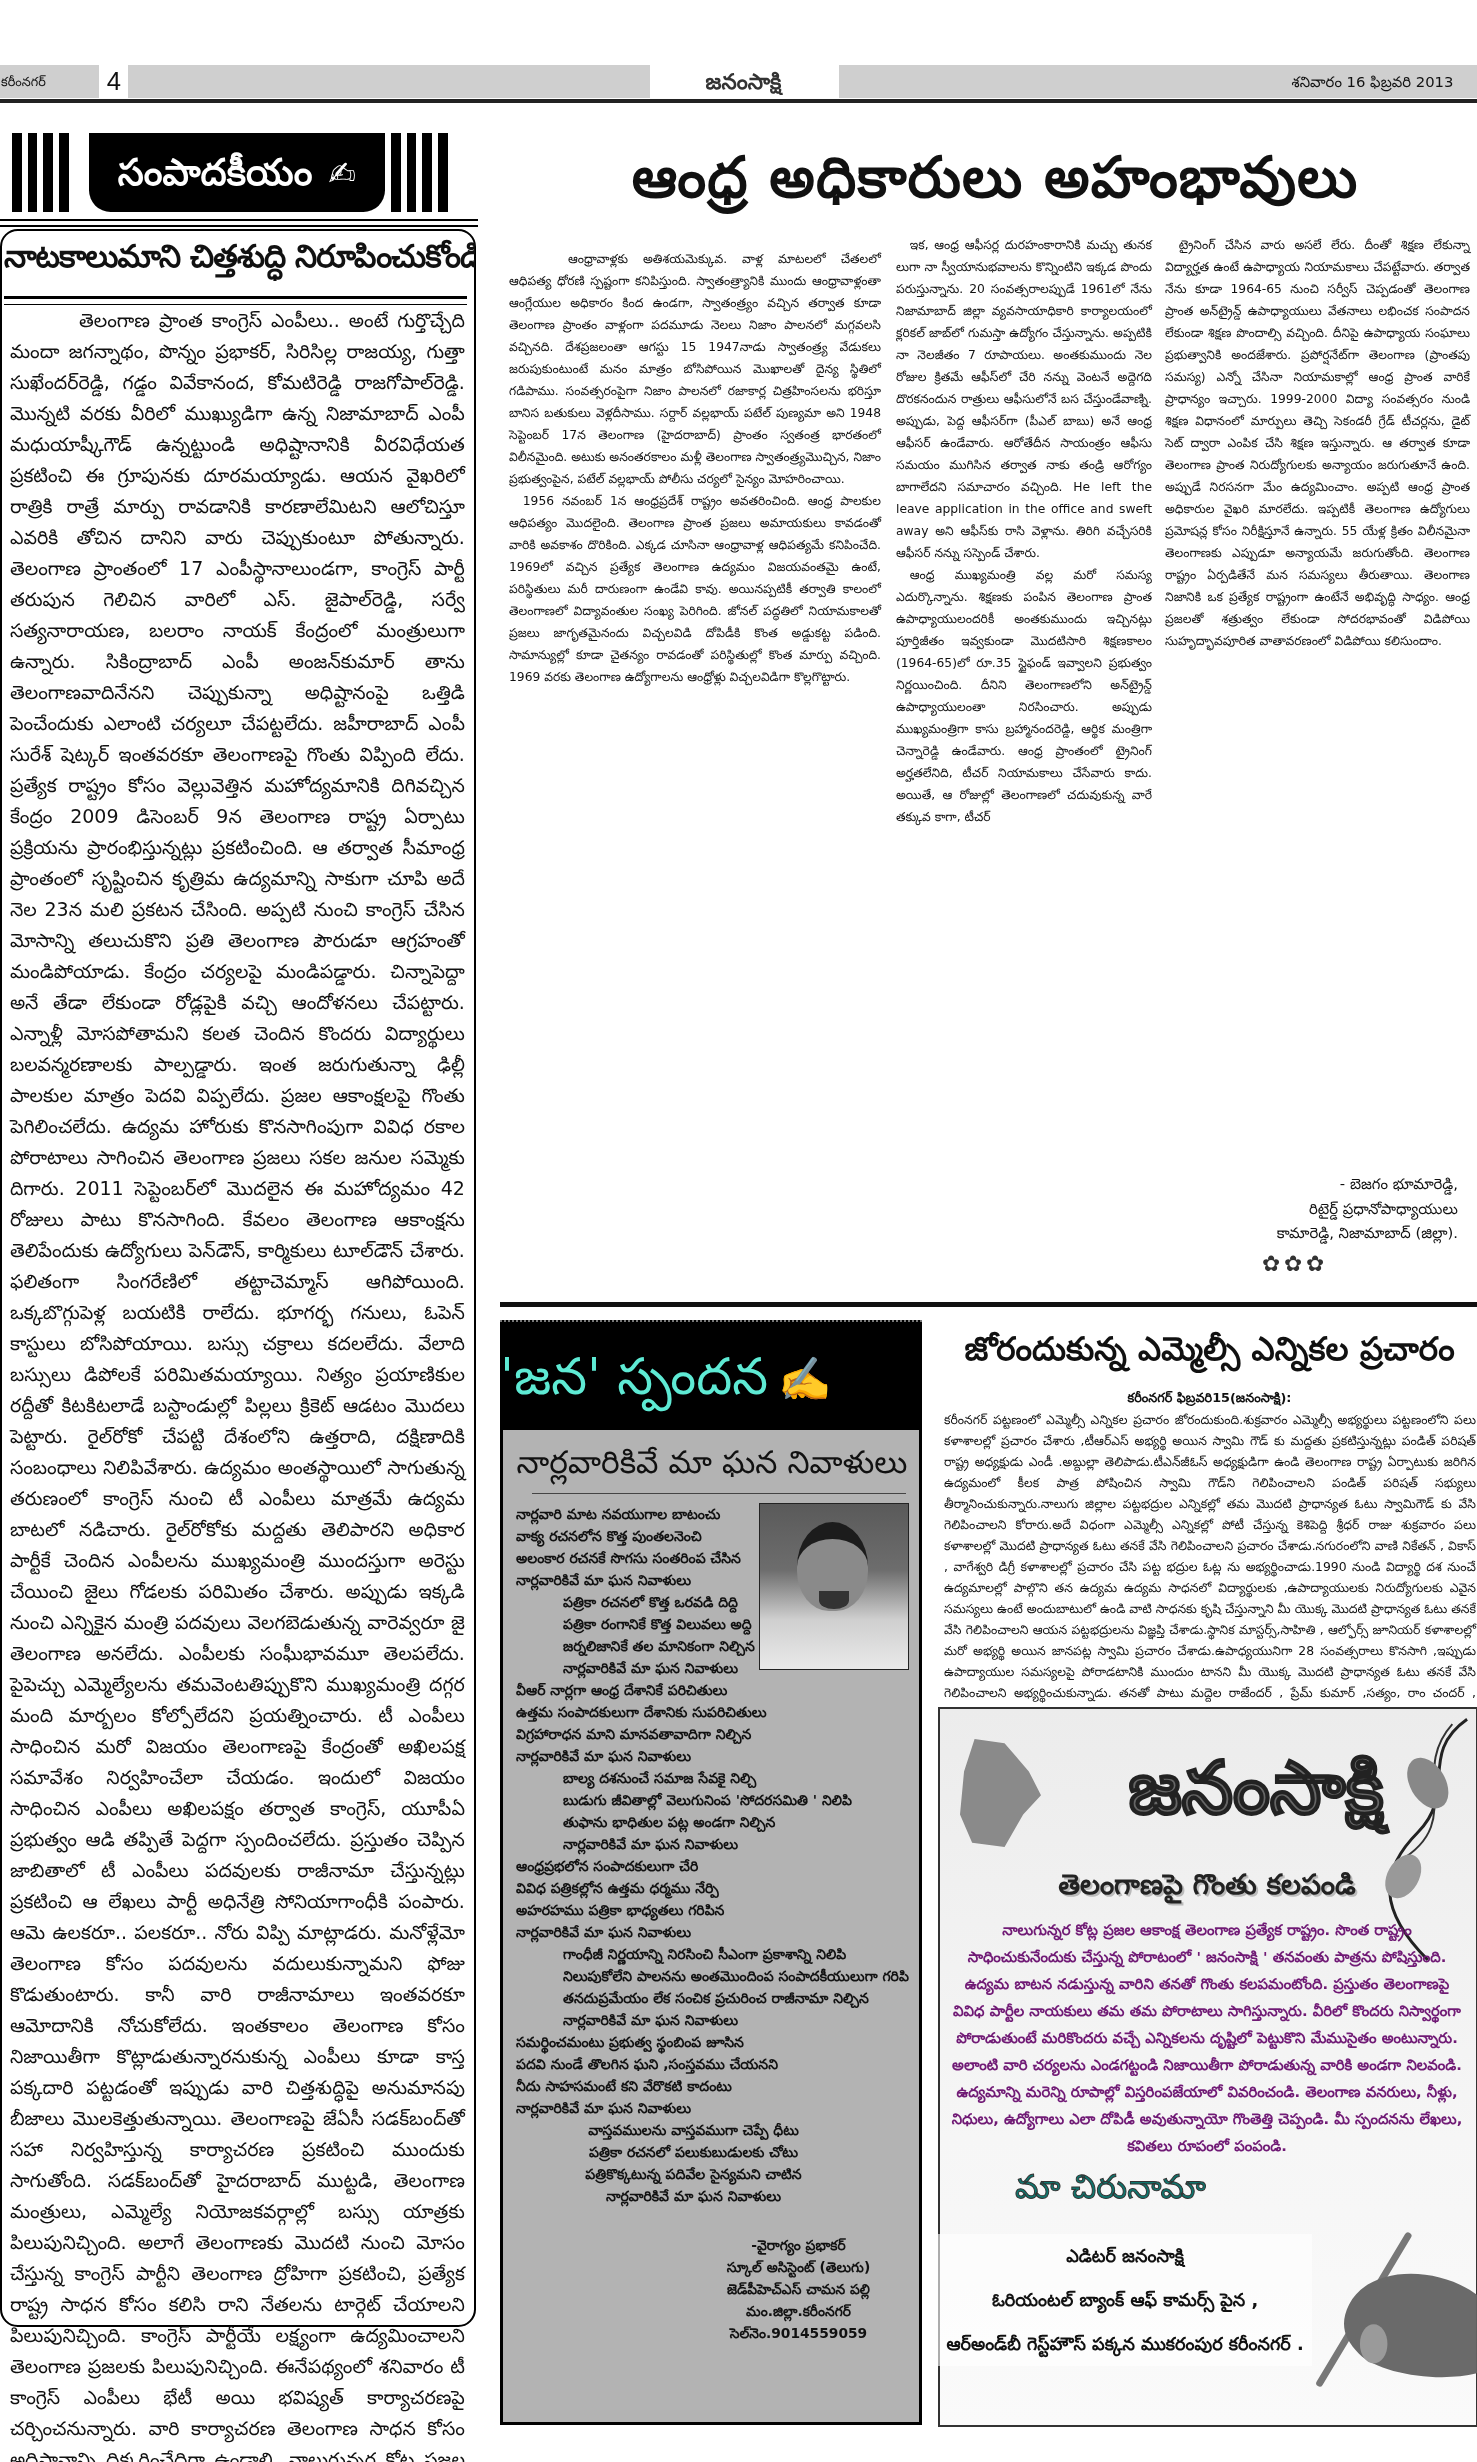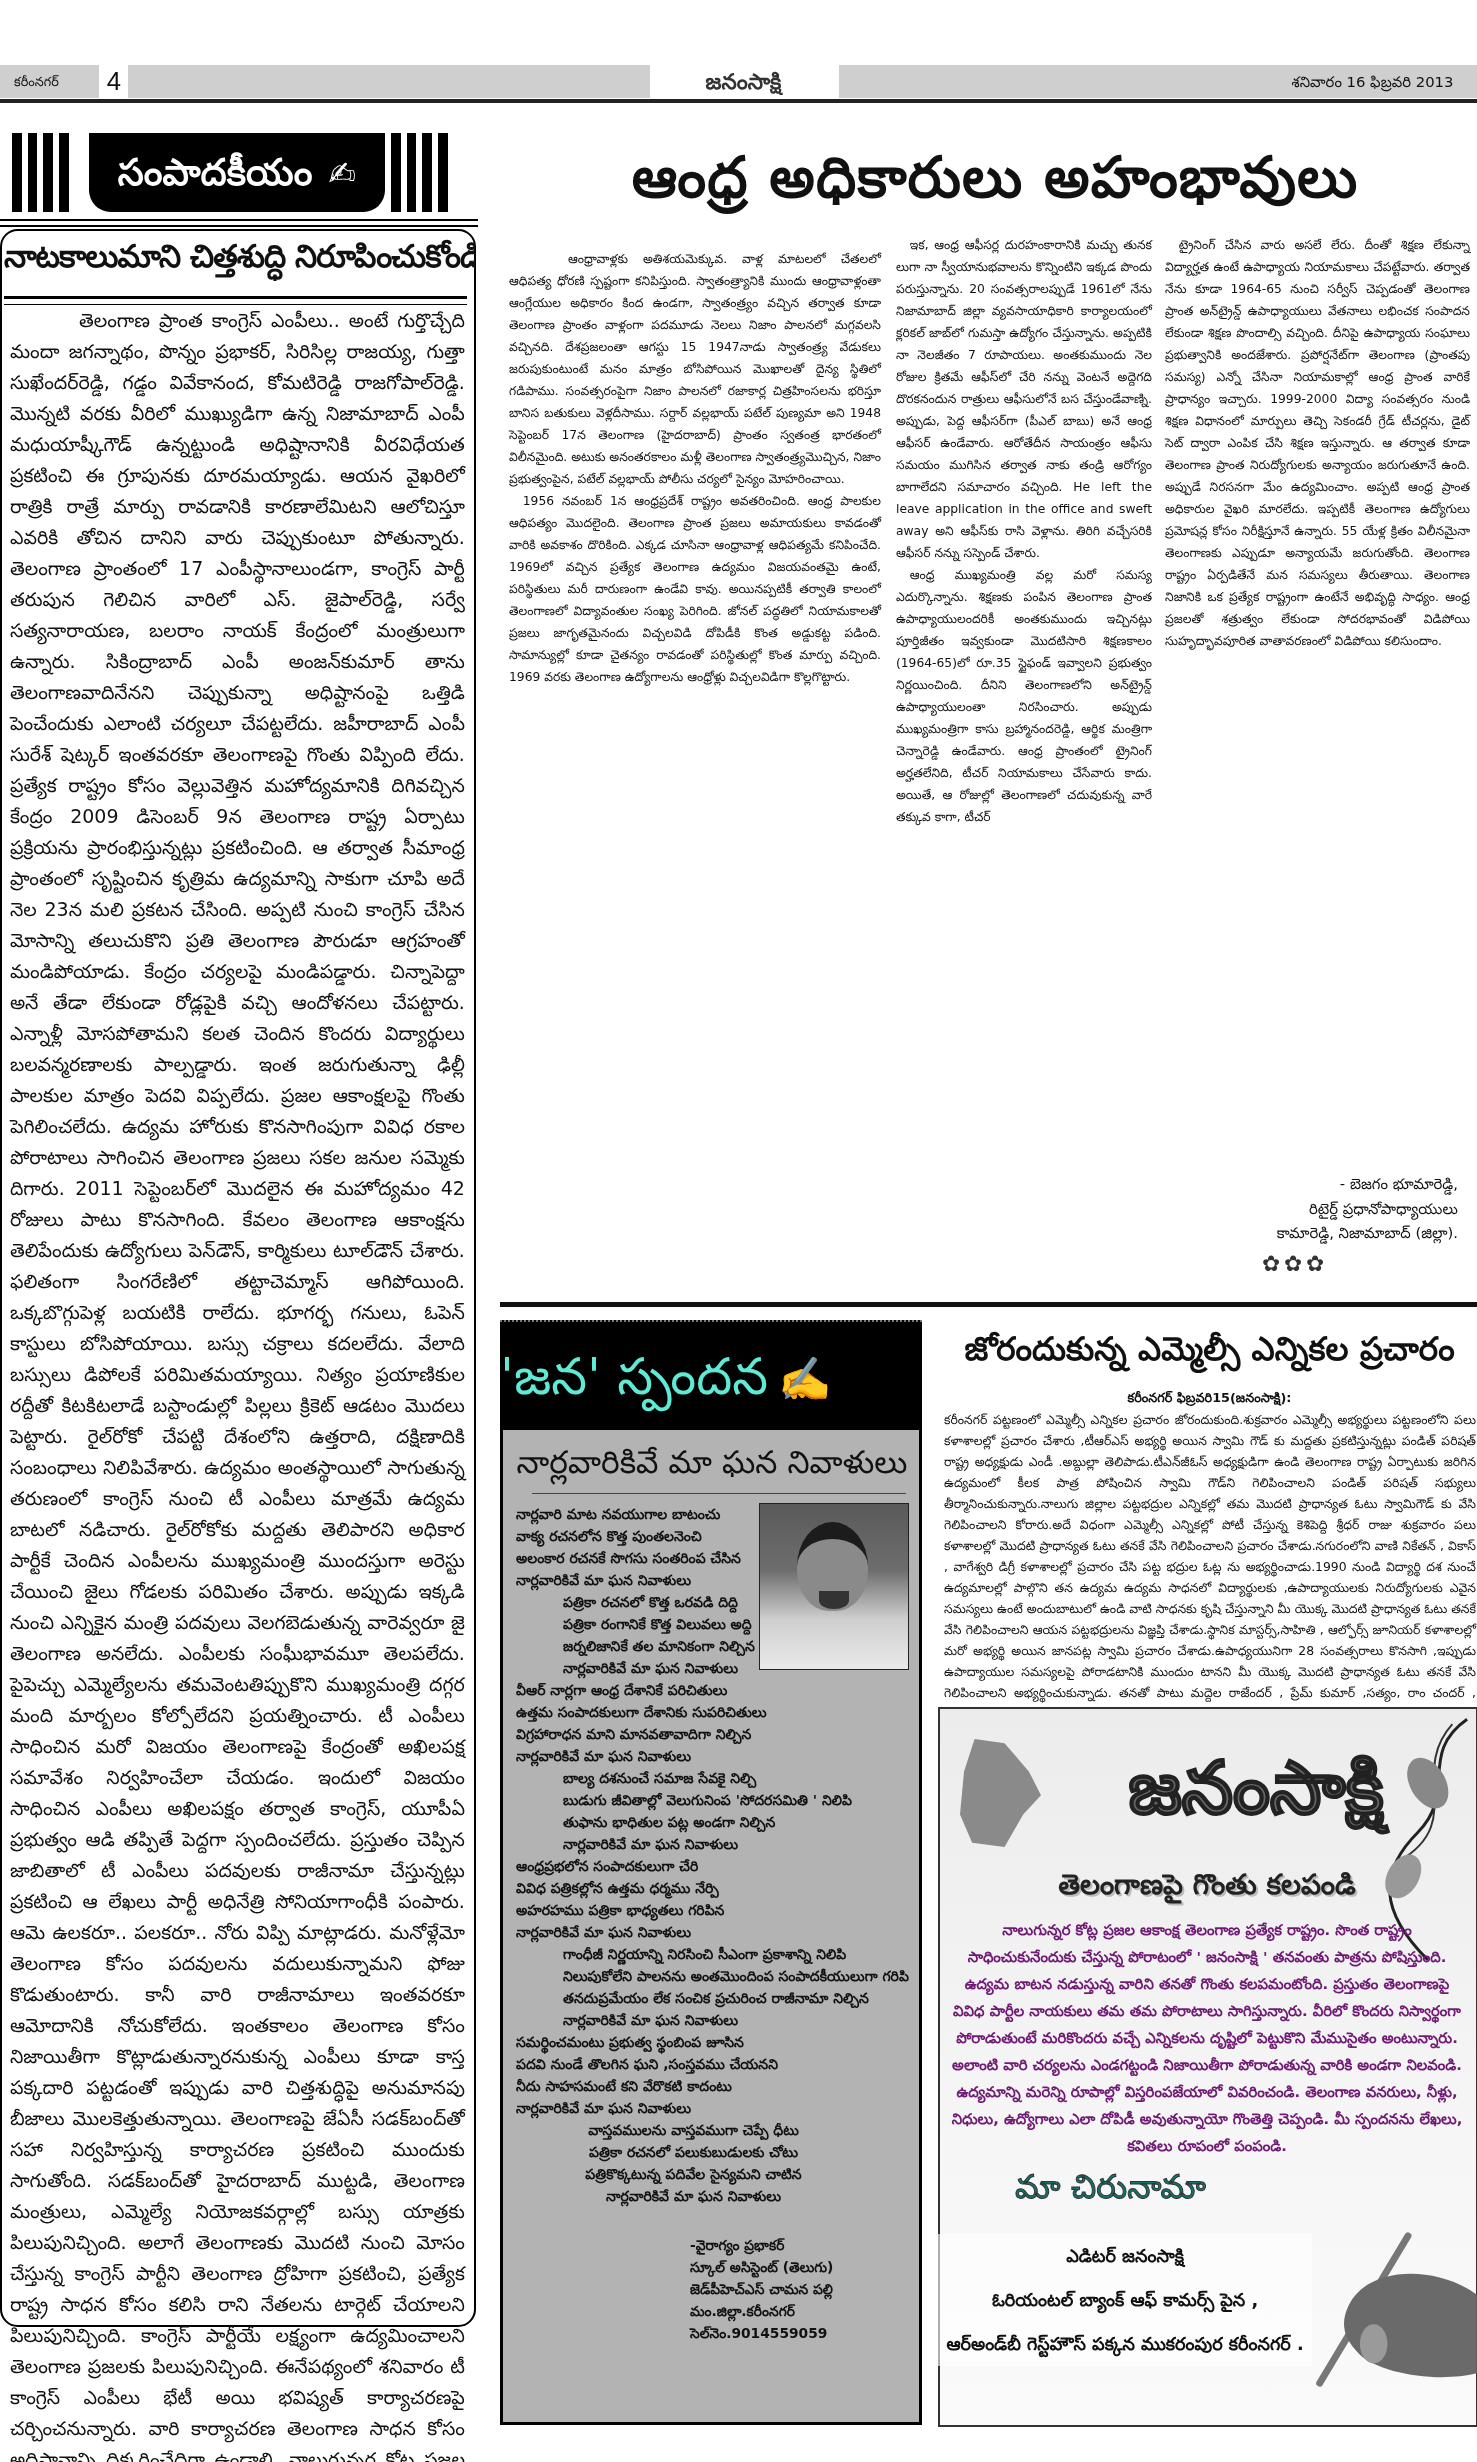--- a/index.html
+++ b/index.html
@@ -1,21 +1,21 @@
 <!DOCTYPE html>
 <html><head>
 <meta charset="utf-8">
 <style>
   html,body{margin:0;padding:0;background:#fff;}
   body{width:1478px;height:2463px;position:relative;overflow:hidden;font-family:"DejaVu Sans",sans-serif;color:#111;}
   .abs{position:absolute;}
   
   #masthead{left:0;top:65px;width:1478px;height:33px;}
   .mh-bar{position:absolute;top:0;height:33px;background:#cfcfcf;}
-  .mh-left{left:0;width:99px;font-size:12.8px;line-height:33px;padding-left:14px;box-sizing:border-box;}
+  .mh-left{left:0;width:99px;font-size:12.8px;line-height:33px;padding-left:1px;box-sizing:border-box;}
   .mh-pg{left:100px;width:27.6px;font-size:25.6px;line-height:33px;text-align:center;font-family:"Liberation Sans",sans-serif;}
   .mh-mid{left:128px;width:522px;}
   .mh-logo{left:650px;width:187px;text-align:center;font-size:21.7px;font-weight:bold;line-height:33px;color:#333;}
   .mh-right{left:839px;width:638px;text-align:right;padding-right:23.6px;box-sizing:border-box;font-size:14.8px;line-height:33px;}
   .mh-rule{left:0;top:99px;width:1478px;height:3.9px;background:#222;}
 
   
   #ed-banner{left:11.8px;top:133px;width:451px;height:79px;}
   .ed-stripes{position:absolute;top:0;height:79px;width:84px;display:flex;gap:5.9px;}
   .ed-stripes span{display:block;width:9.9px;height:79px;background:#000;}
@@ -47,21 +47,21 @@
   #js-box{left:500px;top:1430px;width:422px;height:995px;background:#b3b3b3;border:3.9px solid #000;border-top:none;box-sizing:border-box;}
   #poem-title{left:510px;top:1433px;width:404px;text-align:center;font-size:31.5px;line-height:59px;font-family:"DejaVu Serif",serif;}
   #poem-title-rule{left:532px;top:1493px;width:374px;height:1px;background:#444;}
   #photo{left:759px;top:1503px;width:148px;height:165px;background:linear-gradient(180deg,#5a5a5a 0%,#6d6d6d 40%,#cfcfcf 70%,#e9e9e9 100%);border:1px solid #222;}
   .ph-head{position:absolute;left:37px;top:17.7px;width:71px;height:89px;border-radius:50% 50% 45% 45%;background:#8a8a8a;border-top:17.7px solid #1c1c1c;box-sizing:border-box;}
   .ph-beard{position:absolute;left:59px;top:87px;width:29.6px;height:17.7px;border-radius:0 0 50% 50%;background:#333;}
   #poem{left:516px;top:1503px;width:394px;font-size:14px;line-height:22px;font-weight:bold;}
   #poem .ln{white-space:nowrap;}
   #poem .i1{padding-left:47px;}
   #poem .c{text-align:center;padding-right:39px;}
-  #poem-sig{left:690px;top:2234px;width:217px;text-align:left;font-size:13.8px;line-height:22px;font-weight:bold;}
+  #poem-sig{left:690px;top:2234px;width:217px;text-align:center;font-size:13.8px;line-height:22px;font-weight:bold;}
 
   
   #mlc-title{left:941px;top:1320px;width:537px;text-align:center;font-size:32.5px;font-weight:bold;line-height:59px;white-space:nowrap;}
   #mlc-dateline{left:941px;top:1390px;width:537px;text-align:center;font-size:12.8px;font-weight:bold;}
   #mlc-body{left:944px;top:1409px;width:532px;font-size:12.4px;line-height:21px;text-align:justify;}
   #mlc-body p{margin:0;}
 
   
   #ad{left:938px;top:1707px;width:540px;height:720px;border:2px solid #333;box-sizing:border-box;background:linear-gradient(180deg,#ececec 0%,#f6f6f6 60%,#fafafa 100%);overflow:hidden;}
   #ad-map{left:960px;top:1739px;width:81px;height:108px;background:#8a8a8a;clip-path:polygon(18% 0,55% 4%,85% 30%,100% 52%,78% 70%,55% 100%,15% 96%,0 70%,5% 30%);}

